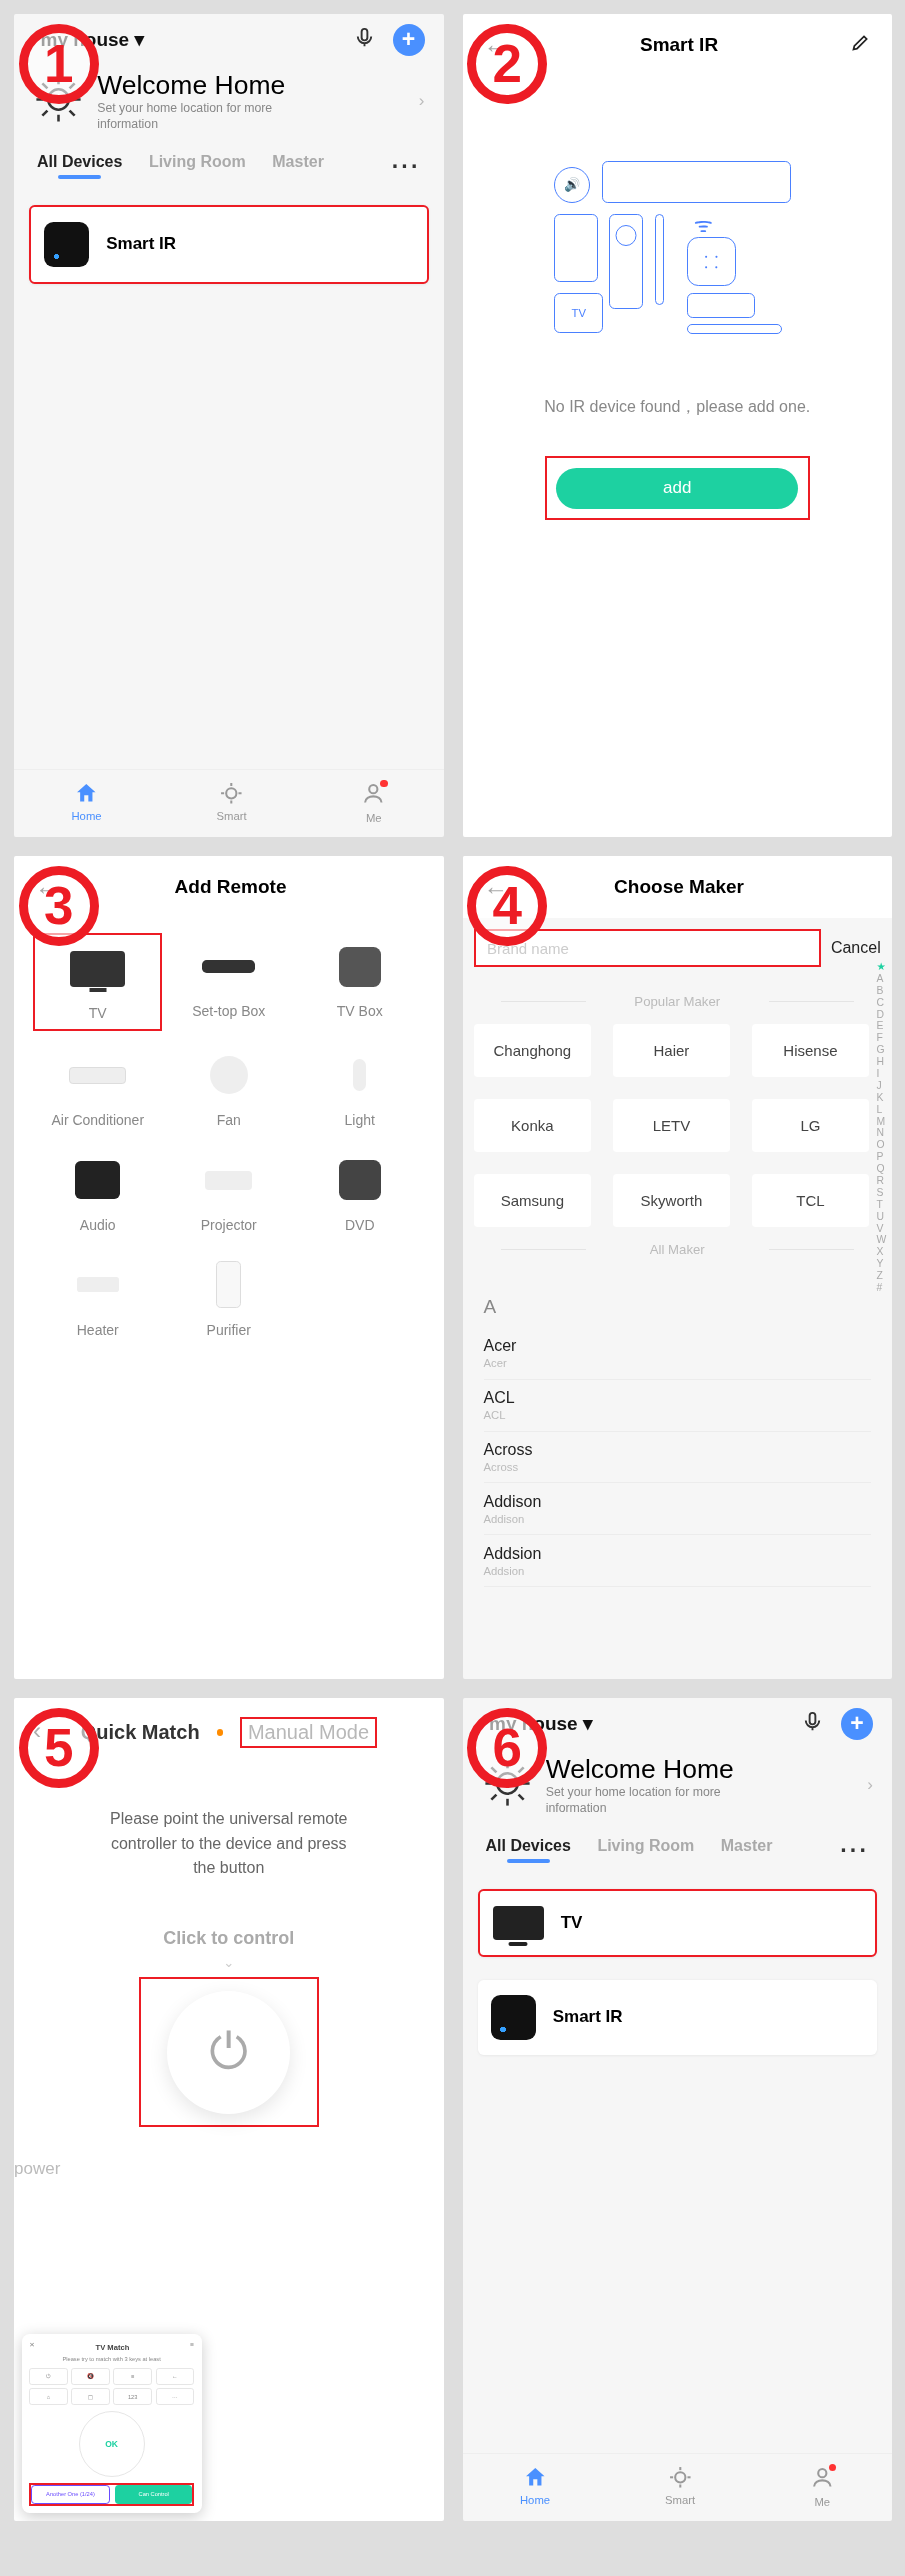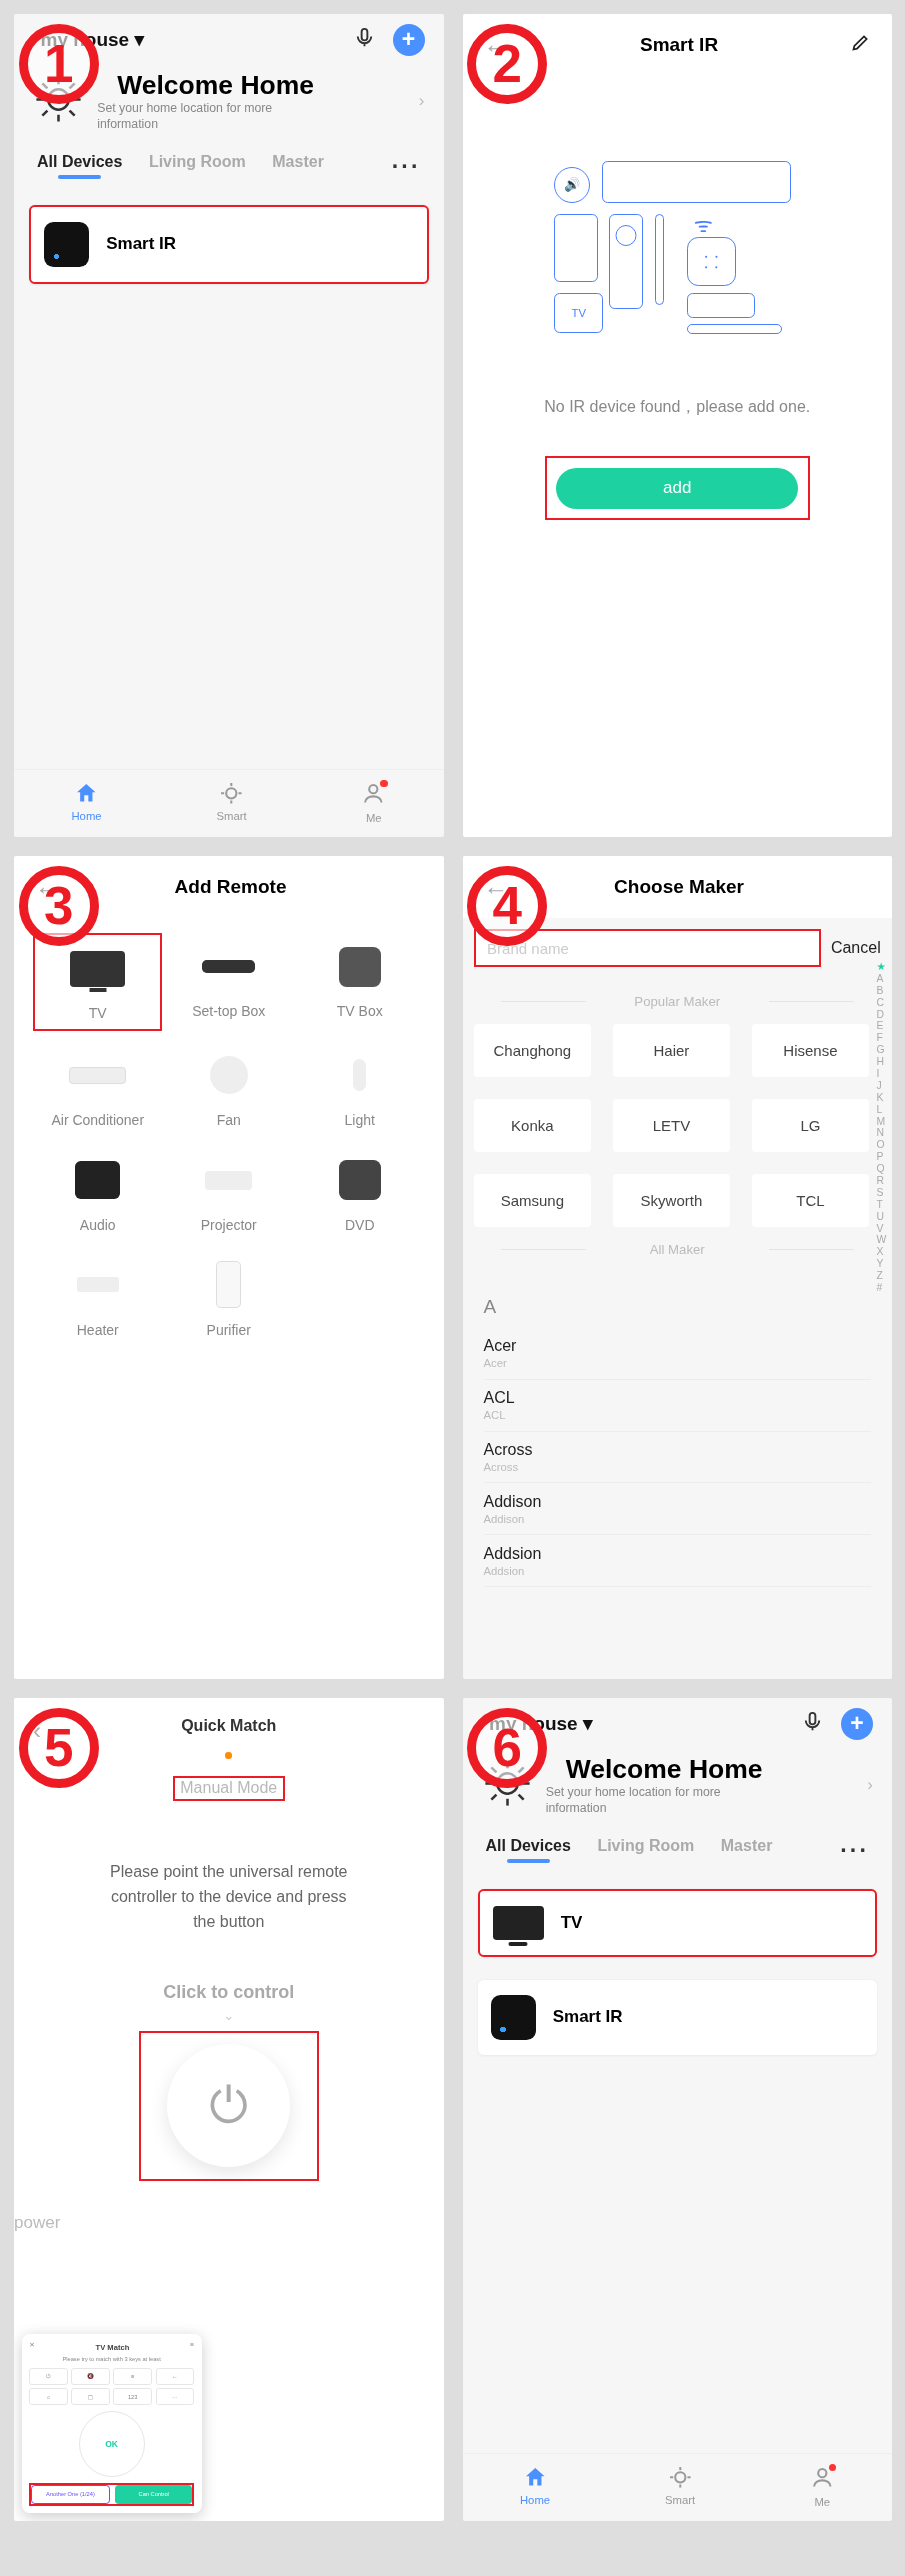--- a/index.html
+++ b/index.html
@@ -49,21 +49,21 @@
   .house-label { font-size: 19px; font-weight: 700; color: #111; }
   .topbar1-icons { display: flex; gap: 17px; align-items: center; }
   .mic-icon { font-size: 21px; }
   .plus-circle {
     width: 32px; height: 32px; background: #4a90ff; border-radius: 50%;
     display: flex; align-items: center; justify-content: center; color: #fff;
     font-size: 23px; font-weight: 600;
   }
   .welcome-block { display: flex; padding: 4.7px 19px 11.3px 19px; align-items: center; gap: 13.2px;}
   .sun-icon svg { width: 51px; height: 51px; }
-  .welcome-text h1 { font-size: 26.5px; font-weight: 700; margin-left: 20px; }
+  .welcome-text h1 { font-size: 26.5px; font-weight: 400; }
   .welcome-text p { font-size: 12.3px; color: #888; max-width: 218px; line-height: 1.3; }
   .welcome-caret { margin-left: auto; color: #bbb; font-size: 17px;}
   .tabs1 {
     display: flex; align-items: flex-start; gap: 26.5px;
     padding: 9.5px 23px; font-size: 16px; color: #aaa; font-weight: 600;
   }
   .tabs1 .active { color: #222; position: relative;}
   .tabs1 .active::after {
     content:''; position:absolute; left: 25%; right:25%; bottom:-7.6px;
     height:3.8px; background:#4a90ff; border-radius:2.8px;
@@ -167,21 +167,21 @@
   .maker-cell{background:#fff;height:53px;display:flex;align-items:center;justify-content:center;font-size:15px;color:#444;border-radius:3.8px;}
   .letter-index{position:absolute;right:5.7px;top:104px;display:flex;flex-direction:column;gap:0.9px;font-size:10.4px;color:#aaa;}
   .letter-index span:first-child{color:#1dd1a1;}
   .maker-list{padding:19px 21px 0 21px;}
   .maker-list .letter{font-size:19px;color:#888;margin:5.7px 0 9.5px;}
   .maker-row{border-bottom:0.9px solid #ececec;padding:9.5px 0;}
   .maker-row .n{font-size:16px;color:#222;}
   .maker-row .s{font-size:11.3px;color:#bbb;margin-top:1.9px;}
 
   
-  .tabs5{display:flex;justify-content:center;gap:17px;padding:19px 17px;font-size:16px;align-items:center;flex-direction:column;}
+  .tabs5{display:flex;justify-content:center;gap:17px;padding:19px 17px;font-size:20px;align-items:center;}
   .tabs5 .qm{font-weight:700;color:#333;}
   .tabs5 .dot{width:6.6px;height:6.6px;background:#ff8c00;border-radius:50%;}
   .tabs5 .mm{color:#b8b8b8;padding:1.9px 5.7px;}
   .instr{font-size:16px;color:#666;text-align:center;line-height:1.55;margin:40px auto 47px;width:246px;}
   .ctc{font-size:18px;color:#aaa;text-align:center;font-weight:600;margin-bottom:5.7px;}
   .ctc-arrow{text-align:center;color:#ccc;font-size:13.2px;}
   .power-box{width:180px;margin:7.6px auto 0;padding:11.3px;display:flex;flex-direction:column;align-items:center;}
   .power-btn{width:123px;height:123px;background:#fff;border-radius:50%;box-shadow:0 5.7px 19px rgba(0,0,0,.1);display:flex;align-items:center;justify-content:center;}
   .power-glyph{font-size:49px;color:#aaa;}
   .power-label{margin-top:32px;font-size:17px;color:#bbb;}

